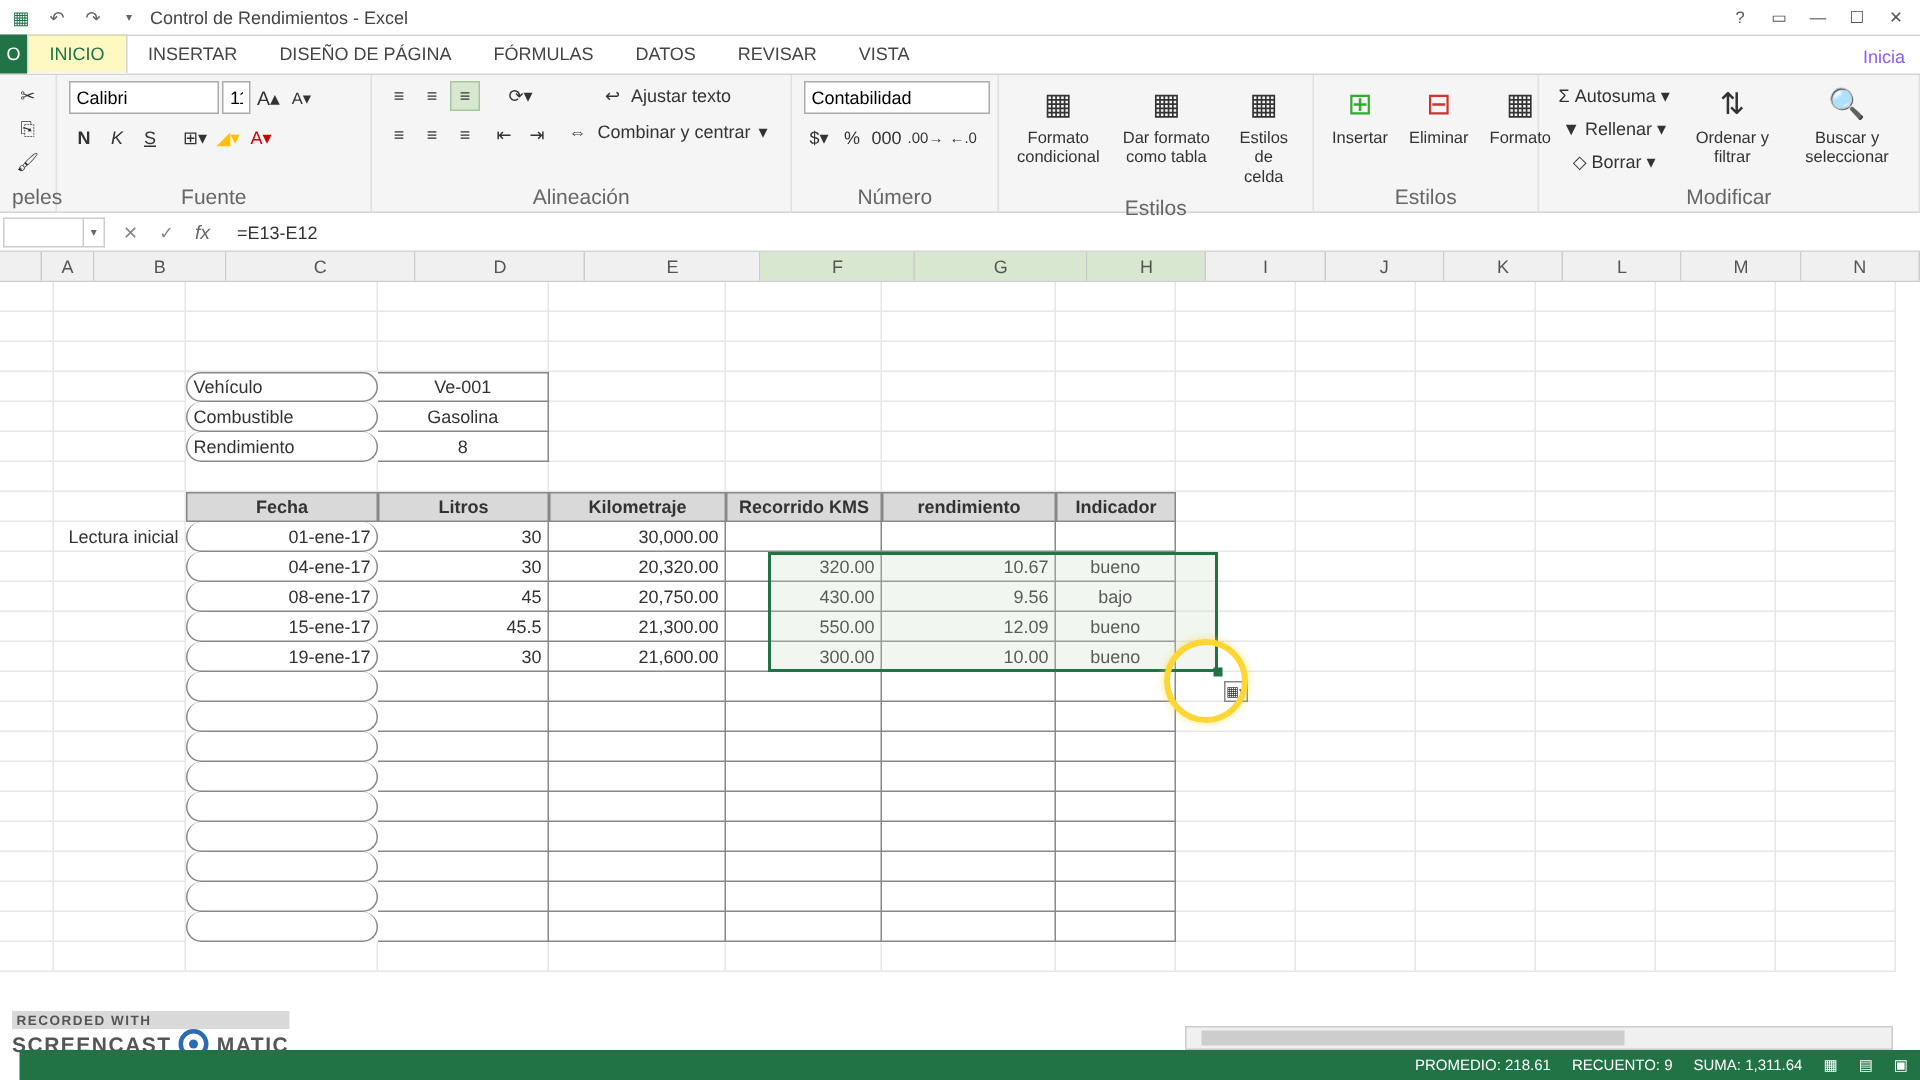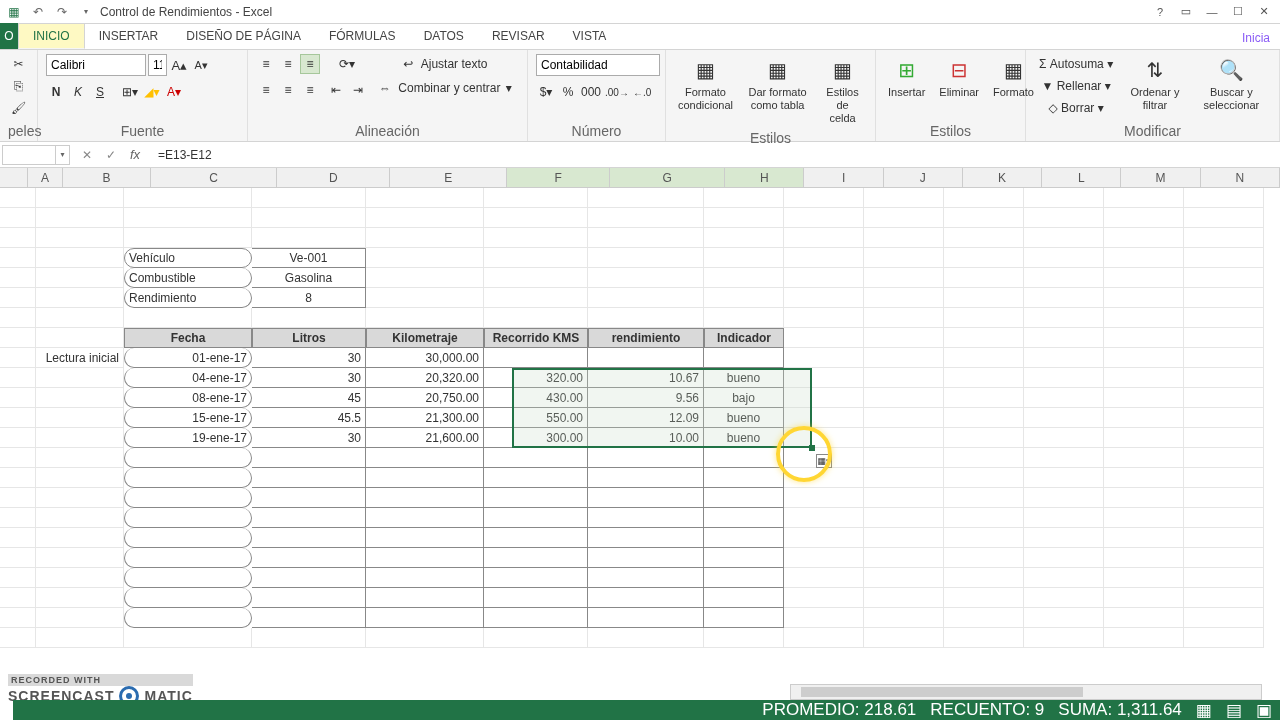--- a/index.html
+++ b/index.html
@@ -67,21 +67,21 @@
 .highlight-circle { position: absolute; width: 56px; height: 56px; border: 4px solid #ffd633; border-radius: 50%; pointer-events: none; box-shadow: 0 0 6px rgba(255,214,51,0.6); }
 
 
 .watermark { position: absolute; left: 8px; bottom: 14px; font-size: 14px; font-weight: bold; color: #555; letter-spacing: 1px; }
 .watermark .rec { font-size: 9px; background: rgba(0,0,0,0.15); padding: 1px 3px; margin-top: 39px; }
 .somatic-badge { display: inline-flex; align-items: center; gap: 5px; }
 .somatic-circle { width: 20px; height: 20px; border: 3px solid #2b6cb0; border-radius: 50%; display: inline-block; position: relative; }
 .somatic-circle::after { content: ''; position: absolute; width: 6px; height: 6px; background: #2b6cb0; border-radius: 50%; top: 4px; left: 4px; }
 
 
-.status-bar { position: absolute; bottom: 0; left: 13px; right: 0; height: 20px; background: #217346; color: #fff; font-size: 17px; display: flex; padding: 0 8px; gap: 14px; }
+.status-bar { position: absolute; bottom: 0; left: 13px; right: 0; height: 20px; background: #217346; color: #fff; font-size: 10px; display: flex; align-items: center; padding: 0 8px; gap: 14px; }
 .status-bar .sp { flex: 1; }
 
 
 .hscroll { position: absolute; bottom: 20px; left: 790px; right: 18px; height: 16px; background: #f0f0f0; border: 1px solid #ccc; }
 .hscroll-thumb { position: absolute; left: 10px; width: 60%; top: 2px; bottom: 2px; background: #cdcdcd; }
 
 
 .cw-A { width: 36px; } .cw-B { width: 88px; } .cw-C { width: 128px; }
 .cw-D { width: 114px; } .cw-E { width: 118px; } .cw-F { width: 104px; }
 .cw-G { width: 116px; } .cw-H { width: 80px; } .cw-I { width: 80px; }

